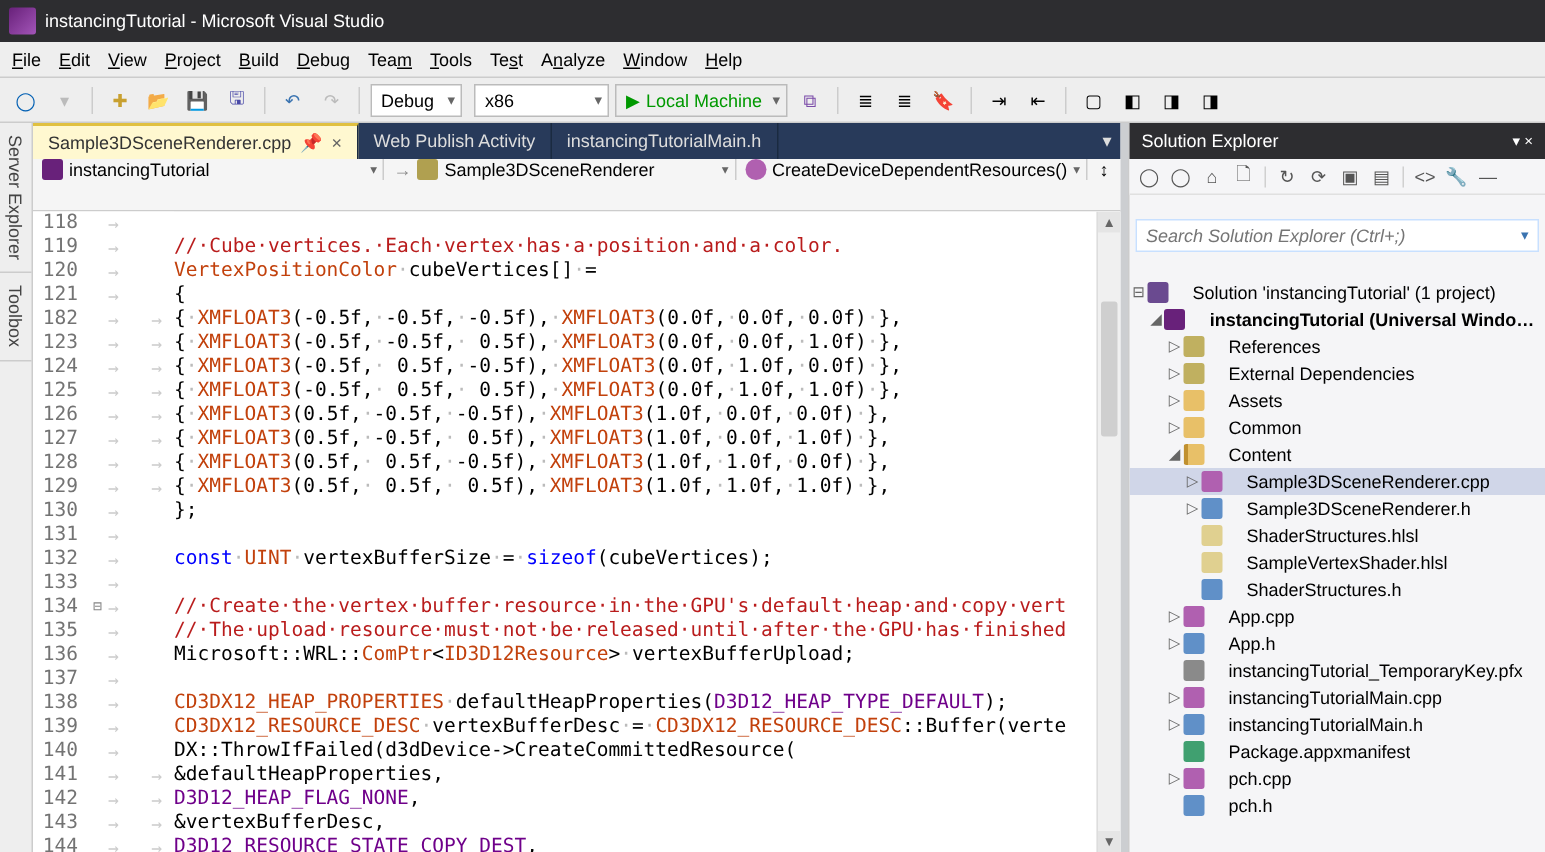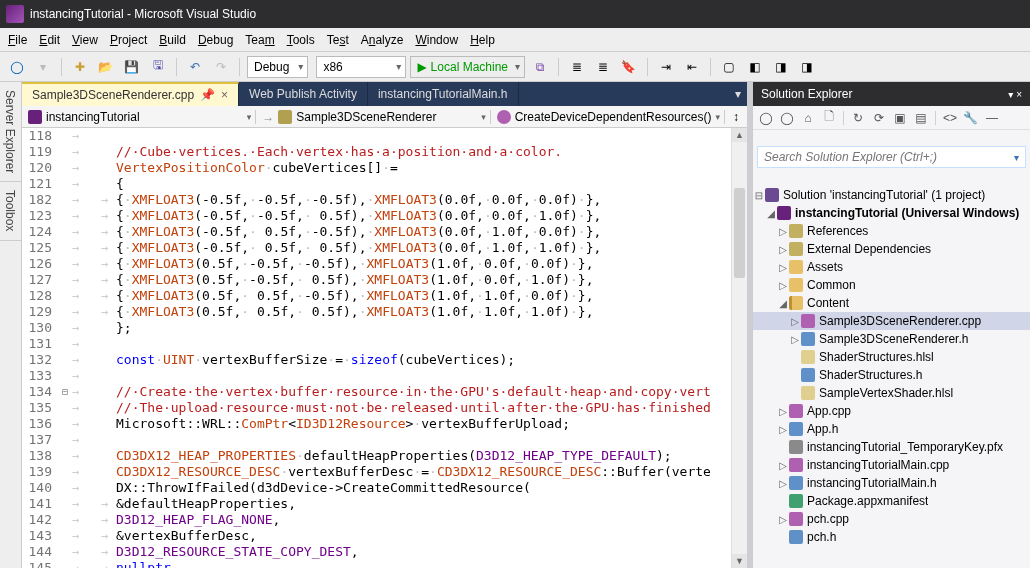--- a/index.html
+++ b/index.html
@@ -20,21 +20,21 @@
   .toolbar .run::before { content: "▶"; color: #090; }
   .toolbar .run::after { content: "▾"; position: absolute; right: 4px; color: #666; font-size: 10px; }
   .body-area { flex: 1; display: flex; min-height: 0; }
   .sidetabs { width: 22px; background: #eee; border-right: 1px solid #ccc; display: flex; flex-direction: column; }
   .sidetabs .t { writing-mode: vertical-lr; padding: 8px 3px; border-bottom: 1px solid #ccc; color: #444; }
   .editor-col { flex: 1; display: flex; flex-direction: column; min-width: 0; }
   .file-tabs { height: 24px; background: #283a5a; display: flex; align-items: stretch; color: #ddd; }
   .file-tabs .tab { padding: 0 10px; display: inline-flex; align-items: center; gap: 6px; border-right: 1px solid #1a2a40; cursor: default; }
   .file-tabs .tab.active { background: #fff8d0; color: #333; position: relative; border-top: 2px solid #e0c040; margin-top: 0; }
   .file-tabs .dd { margin-left: auto; width: 18px; display: flex; align-items: center; justify-content: center; }
-  .context-bar { height: 22px; background: #f5f5f5; border-bottom: 1px solid #ccc; display: flex; align-items: center; }
+  .context-bar { height: 35px; background: #f5f5f5; border-bottom: 1px solid #ccc; display: flex; align-items: flex-start; }
   .context-bar .seg { flex: 1; border-right: 1px solid #ccc; display: flex; align-items: center; padding: 0 6px; gap: 4px; position: relative; }
   .context-bar .seg::after { content: "▾"; position: absolute; right: 4px; color: #666; font-size: 9px; }
   .icn { width: 14px; height: 14px; display: inline-block; }
   .icn-proj  { background: #68217a; border-radius: 2px; }
   .icn-class { background: #b0a050; border-radius: 2px; }
   .icn-meth  { background: #b060b0; border-radius: 50%; }
   .editor { flex: 1; display: flex; overflow: hidden; background: #fff; }
   .gutter { width: 36px; background: #fff; text-align: right; padding-right: 6px; color: #737373; font-family: Consolas, monospace; font-size: 13px; line-height: 16px; }
   .fold   { width: 14px; background: #fff; font-family: Consolas, monospace; font-size: 10px; line-height: 16px; color: #888; text-align: center; }
   .indent { width: 44px; background: #fff; font-family: Consolas, monospace; font-size: 12px; line-height: 16px; color: #ccc; white-space: pre; }
@@ -56,21 +56,21 @@
   .sln-tools { height: 24px; background: #f5f5f7; border-bottom: 1px solid #e0e0e0; display: flex; align-items: center; gap: 3px; padding: 0 4px; }
   .sln-tools .btn { width: 18px; height: 18px; display:inline-flex; align-items:center; justify-content:center; color:#555; }
   .sln-tools .sep { width:1px;height:14px;background:#d0d0d0;margin:0 2px;}
   .sln-search   { height: 22px; border: 1px solid #c8e0ff; background:#fff; margin: 16px 4px; display:flex; align-items:center; padding:0 6px; }
   .sln-search input { border:none; outline:none; width:100%; font-size:12px; background:transparent; font-style: italic; color: #888; }
   .sln-search .arr { color:#3a73b0; font-size:10px;}
   .tree { flex:1; overflow:auto; padding:2px 0; }
   .tree .node { display:flex; align-items:center; height:18px; padding-right:4px; }
   .tree .tw { width:12px; text-align:center; color:#666; font-size:10px; cursor:default;}
   .tree .pad { display:inline-block; }
-  .tree .label { margin-left:4px; white-space:nowrap; overflow:hidden; text-overflow:ellipsis; }
+  .tree .label { margin-left:16px; white-space:nowrap; overflow:hidden; text-overflow:ellipsis; }
   .tree .sel { background:#d0d6e8; }
   .ficon { width:14px; height:14px; display:inline-block; border-radius:2px; flex-shrink:0;}
   .ficon.sln{background:#6a4a90;}
   .ficon.proj{background:#68217a;}
   .ficon.ref{background:#c0b060;}
   .ficon.folder{background:#e8c068;}
   .ficon.folder-open{background:#e8c068;border-left:3px solid #c09030;}
   .ficon.cpp{background:#b060b0;}
   .ficon.hdr{background:#6090c8;}
   .ficon.hlsl{background:#e0d090;}
@@ -331,29 +331,29 @@
           <span class="ficon hdr"></span>
           <span class="label">Sample3DSceneRenderer.h</span>
         </div>
       <div class="node">
           <span class="pad" style="width:48px"></span>
           <span class="ficon hlsl"></span>
           <span class="label">ShaderStructures.hlsl</span>
         </div>
       <div class="node">
           <span class="pad" style="width:48px"></span>
-          <span class="ficon hdr"></span>
-          <span class="label">ShaderStructures.h</span>
-        </div>
-      <div class="node">
-          <span class="pad" style="width:48px"></span>
           <span class="ficon hlsl"></span>
           <span class="label">SampleVertexShader.hlsl</span>
         </div>
       <div class="node">
+          <span class="pad" style="width:48px"></span>
+          <span class="ficon hdr"></span>
+          <span class="label">ShaderStructures.h</span>
+        </div>
+      <div class="node">
           <span class="pad" style="width:24px"></span>
           <span class="tw">▷</span>
           <span class="ficon cpp"></span>
           <span class="label">App.cpp</span>
         </div>
       <div class="node">
           <span class="pad" style="width:24px"></span>
           <span class="tw">▷</span>
           <span class="ficon hdr"></span>
           <span class="label">App.h</span>

